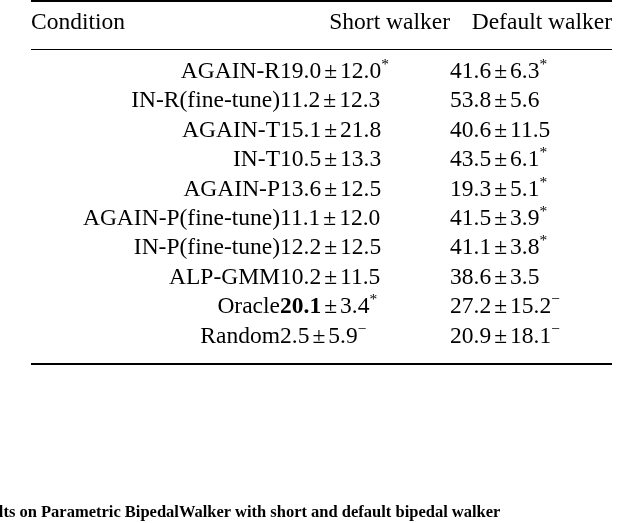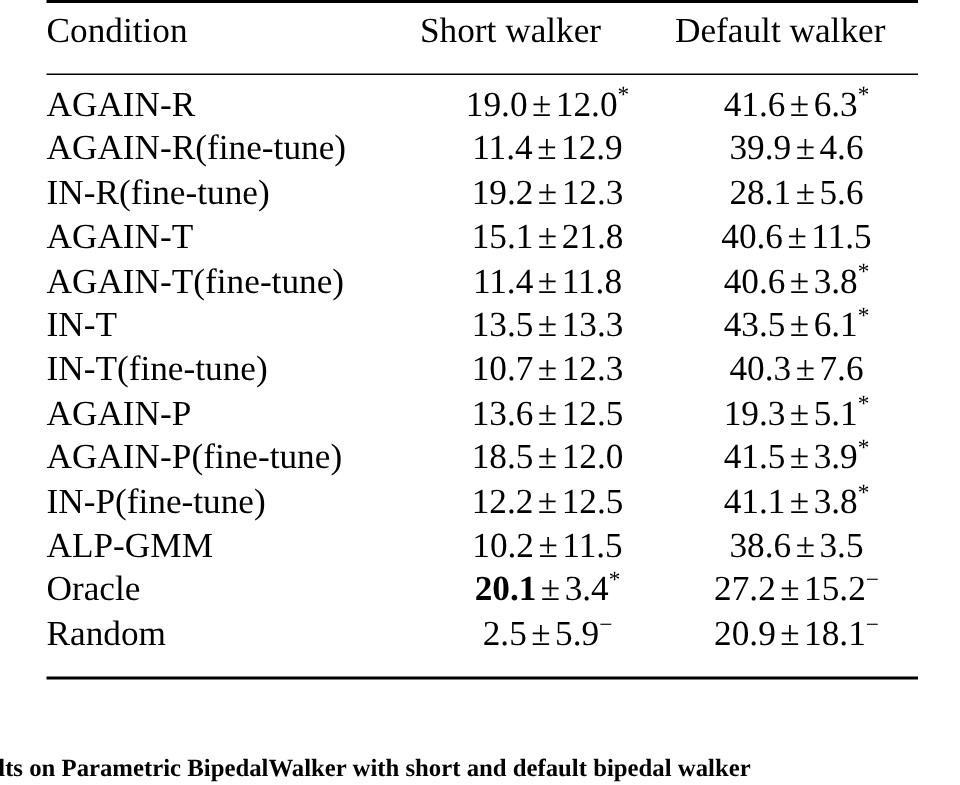--- a/index.html
+++ b/index.html
@@ -73,40 +73,39 @@
   }
 
   .head-row th {
     height: 37px;
     text-align: left;
     font-weight: normal;
     padding-top: 8px;
     padding-bottom: 2px;
   }
   .head-row th.num {
-    text-align: left;
+    text-align: right;
   }
 
   .body-row td {
     height: 29.4px;
     padding-top: 0px;
   }
   tbody.body-rows tr:first-child td {
     padding-top: 9px;
   }
   tbody.body-rows tr:last-child td {
     padding-bottom: 10px;
   }
 
   td.cond {
-    text-align: left;
+    text-align: right;
     white-space: nowrap;
   }
   td.num {
-    text-align: center;
     white-space: nowrap;
   }
 
   .cell-inner {
     display: inline-block;
     white-space: nowrap;
   }
   .pm {
     padding: 0 3px;
   }
@@ -167,57 +166,42 @@
         </tr>
       </thead>
 
       <tbody class="body-rows" id="tbody">
           <tr class="body-row">
             <td class="cond">AGAIN-R</td>
             <td class="num"><span class="cell-inner"><span class="">19.0</span><span class="pm">±</span><span>12.0</span><span class="sup">*</span></span></td>
             <td class="num"><span class="cell-inner"><span class="">41.6</span><span class="pm">±</span><span>6.3</span><span class="sup">*</span></span></td>
           </tr>
           <tr class="body-row">
-            <td class="cond">AGAIN-R(fine-tune)</td>
-            <td class="num"><span class="cell-inner"><span class="">11.4</span><span class="pm">±</span><span>12.9</span></span></td>
-            <td class="num"><span class="cell-inner"><span class="">39.9</span><span class="pm">±</span><span>4.6</span></span></td>
-          </tr>
-          <tr class="body-row">
             <td class="cond">IN-R(fine-tune)</td>
-            <td class="num"><span class="cell-inner"><span class="">19.2</span><span class="pm">±</span><span>12.3</span></span></td>
-            <td class="num"><span class="cell-inner"><span class="">28.1</span><span class="pm">±</span><span>5.6</span></span></td>
+            <td class="num"><span class="cell-inner"><span class="">11.2</span><span class="pm">±</span><span>12.3</span></span></td>
+            <td class="num"><span class="cell-inner"><span class="">53.8</span><span class="pm">±</span><span>5.6</span></span></td>
           </tr>
           <tr class="body-row">
             <td class="cond">AGAIN-T</td>
             <td class="num"><span class="cell-inner"><span class="">15.1</span><span class="pm">±</span><span>21.8</span></span></td>
             <td class="num"><span class="cell-inner"><span class="">40.6</span><span class="pm">±</span><span>11.5</span></span></td>
           </tr>
           <tr class="body-row">
-            <td class="cond">AGAIN-T(fine-tune)</td>
-            <td class="num"><span class="cell-inner"><span class="">11.4</span><span class="pm">±</span><span>11.8</span></span></td>
-            <td class="num"><span class="cell-inner"><span class="">40.6</span><span class="pm">±</span><span>3.8</span><span class="sup">*</span></span></td>
-          </tr>
-          <tr class="body-row">
             <td class="cond">IN-T</td>
-            <td class="num"><span class="cell-inner"><span class="">13.5</span><span class="pm">±</span><span>13.3</span></span></td>
+            <td class="num"><span class="cell-inner"><span class="">10.5</span><span class="pm">±</span><span>13.3</span></span></td>
             <td class="num"><span class="cell-inner"><span class="">43.5</span><span class="pm">±</span><span>6.1</span><span class="sup">*</span></span></td>
-          </tr>
-          <tr class="body-row">
-            <td class="cond">IN-T(fine-tune)</td>
-            <td class="num"><span class="cell-inner"><span class="">10.7</span><span class="pm">±</span><span>12.3</span></span></td>
-            <td class="num"><span class="cell-inner"><span class="">40.3</span><span class="pm">±</span><span>7.6</span></span></td>
           </tr>
           <tr class="body-row">
             <td class="cond">AGAIN-P</td>
             <td class="num"><span class="cell-inner"><span class="">13.6</span><span class="pm">±</span><span>12.5</span></span></td>
             <td class="num"><span class="cell-inner"><span class="">19.3</span><span class="pm">±</span><span>5.1</span><span class="sup">*</span></span></td>
           </tr>
           <tr class="body-row">
             <td class="cond">AGAIN-P(fine-tune)</td>
-            <td class="num"><span class="cell-inner"><span class="">18.5</span><span class="pm">±</span><span>12.0</span></span></td>
+            <td class="num"><span class="cell-inner"><span class="">11.1</span><span class="pm">±</span><span>12.0</span></span></td>
             <td class="num"><span class="cell-inner"><span class="">41.5</span><span class="pm">±</span><span>3.9</span><span class="sup">*</span></span></td>
           </tr>
           <tr class="body-row">
             <td class="cond">IN-P(fine-tune)</td>
             <td class="num"><span class="cell-inner"><span class="">12.2</span><span class="pm">±</span><span>12.5</span></span></td>
             <td class="num"><span class="cell-inner"><span class="">41.1</span><span class="pm">±</span><span>3.8</span><span class="sup">*</span></span></td>
           </tr>
           <tr class="body-row">
             <td class="cond">ALP-GMM</td>
             <td class="num"><span class="cell-inner"><span class="">10.2</span><span class="pm">±</span><span>11.5</span></span></td>

